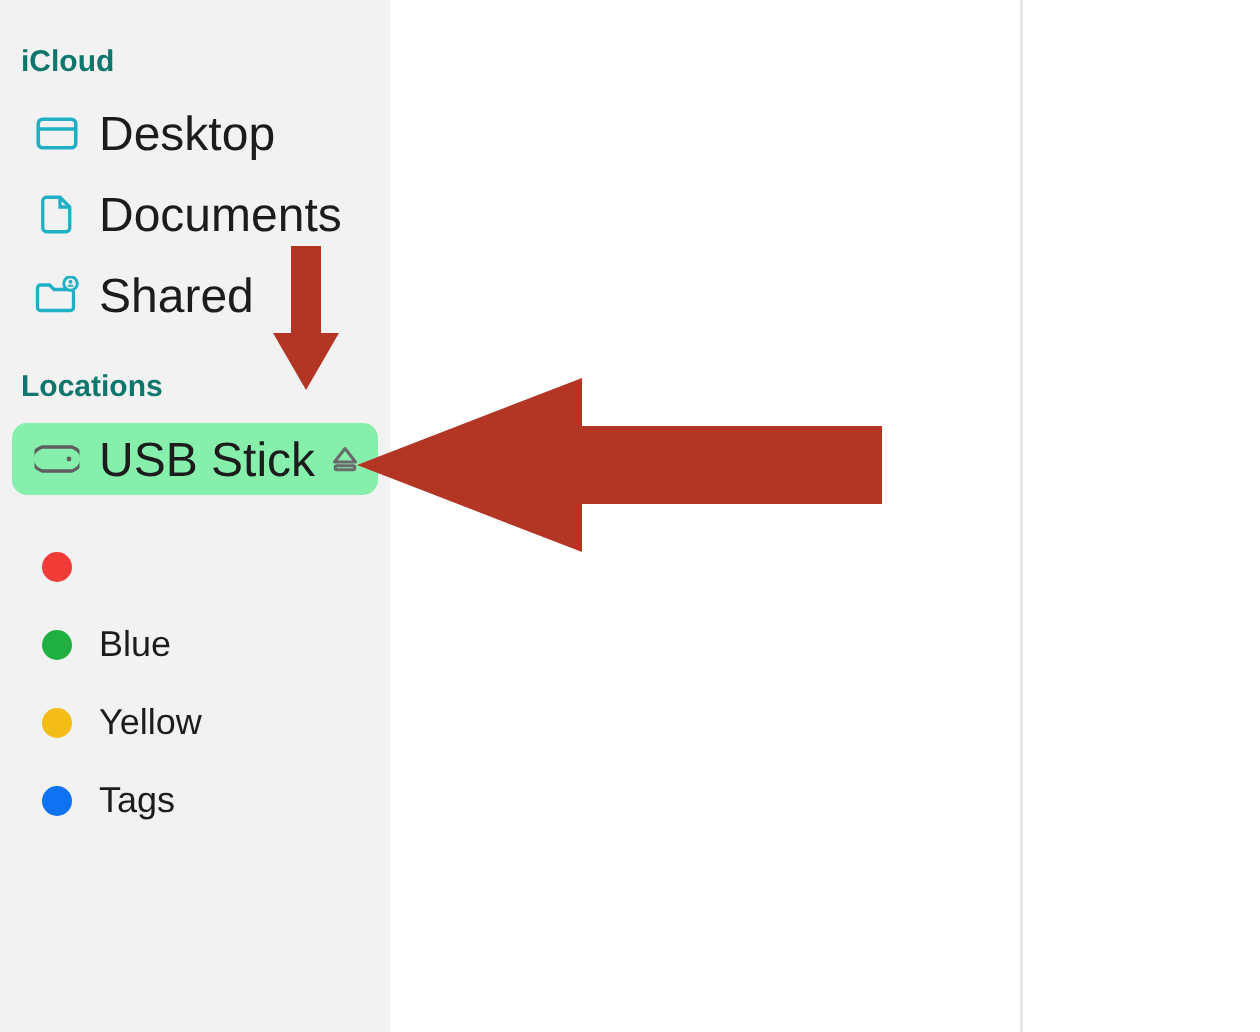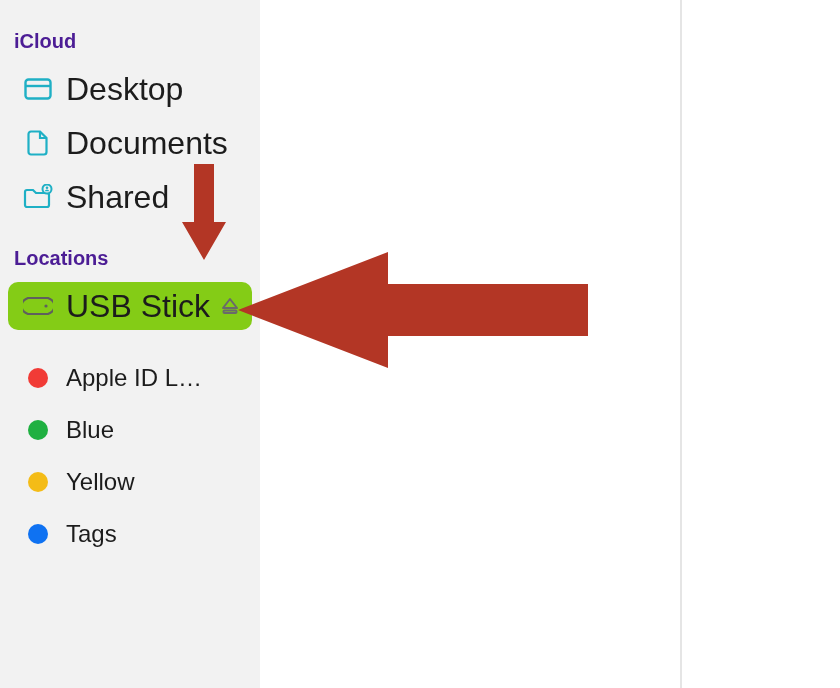--- a/index.html
+++ b/index.html
@@ -2,24 +2,24 @@
 <html><head>
 <meta charset="utf-8">
 <style>
   * { box-sizing: border-box; margin: 0; padding: 0; }
   html, body { width: 840px; height: 688px; font-family: -apple-system, "Helvetica Neue", Arial, sans-serif; background: #ffffff; overflow: hidden; }
   .window { display: flex; width: 840px; height: 688px; position: relative; }
   .sidebar { width: 260px; height: 100%; background: #f2f2f2; padding-top: 24px; }
   .main { flex: 1; height: 100%; background: #ffffff; position: relative; }
   .divider-right { position: absolute; top: 0; right: 158px; width: 2px; height: 100%; background: #e5e5e5; }
 
-  .section-header { font-size: 20px; font-weight: 600; color: #4c1d95; padding: 6px 14px 6px 14px; user-select: none; }
+  .section-header { font-size: 20px; font-weight: 600; color: #0f766e; padding: 6px 14px 6px 14px; user-select: none; }
 
   .item { display: flex; align-items: center; height: 48px; padding: 0 10px 0 14px; border-radius: 8px; margin: 6px 8px; cursor: default; }
-  .item.selected { background: #84cc16; border-radius: 10px; }
+  .item.selected { background: #86efac; border-radius: 10px; }
   .item .icon { width: 32px; height: 28px; display: flex; align-items: center; justify-content: center; margin-right: 12px; }
   .item .label { font-size: 32px; color: #1c1c1c; white-space: nowrap; overflow: hidden; text-overflow: ellipsis; flex: 1; }
   .item .eject { width: 24px; display: flex; align-items: center; justify-content: center; }
 
   .tag-item { display: flex; align-items: center; height: 48px; padding: 0 10px 0 20px; margin: 4px 8px; cursor: default; }
   .tag-dot { width: 20px; height: 20px; border-radius: 50%; margin-right: 18px; flex: 0 0 auto; }
   .tag-label { font-size: 24px; color: #1c1c1c; white-space: nowrap; overflow: hidden; text-overflow: ellipsis; }
 
   .sec-gap { height: 14px; }
 
@@ -89,21 +89,20 @@
           <rect x="2.5" y="13.5" width="13" height="2.6" rx="1" fill="none" stroke="#6a6a6a" stroke-width="2"></rect>
         </svg>
       </span>
     </div>
 
     <div class="sec-gap"></div>
 
 
     <div class="tag-item">
       <span class="tag-dot" style="background: rgb(241, 59, 54);"></span>
-      <span class="tag-label">Apple ID L…</span>
     </div>
     <div class="tag-item">
       <span class="tag-dot" style="background: rgb(31, 176, 65);"></span>
       <span class="tag-label">Blue</span>
     </div>
     <div class="tag-item">
       <span class="tag-dot" style="background: rgb(244, 188, 23);"></span>
       <span class="tag-label">Yellow</span>
     </div>
     <div class="tag-item">

